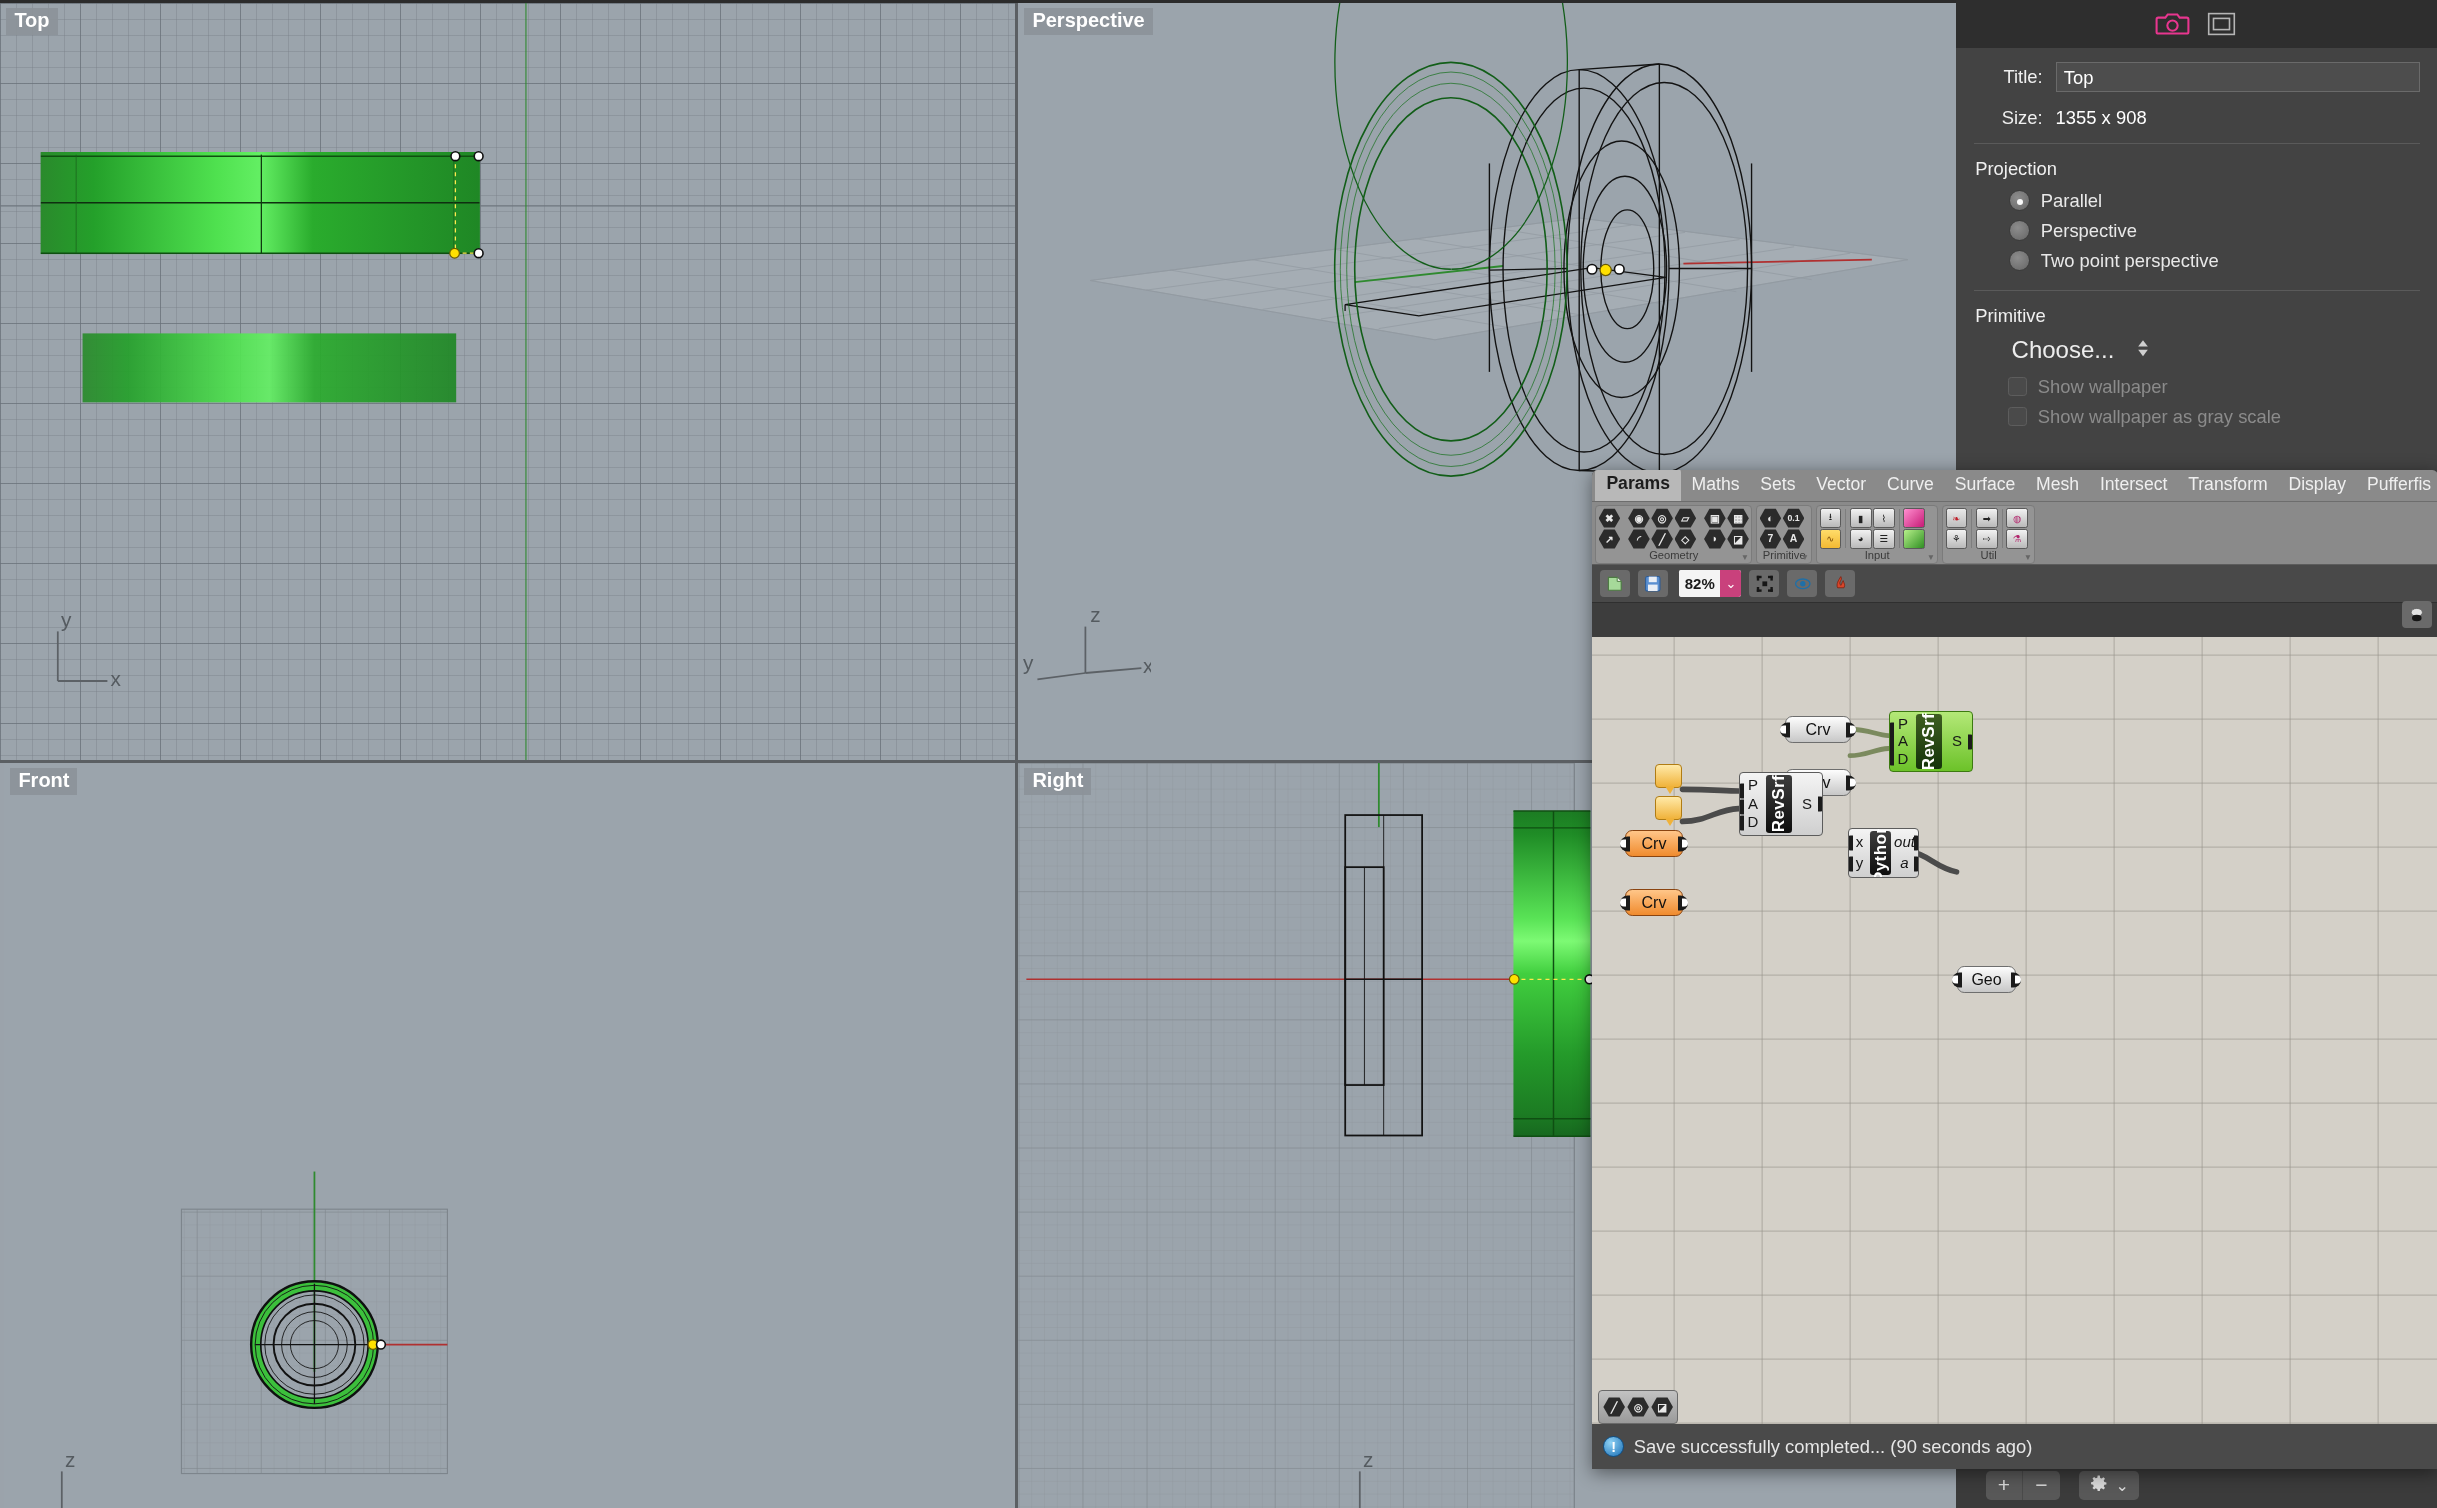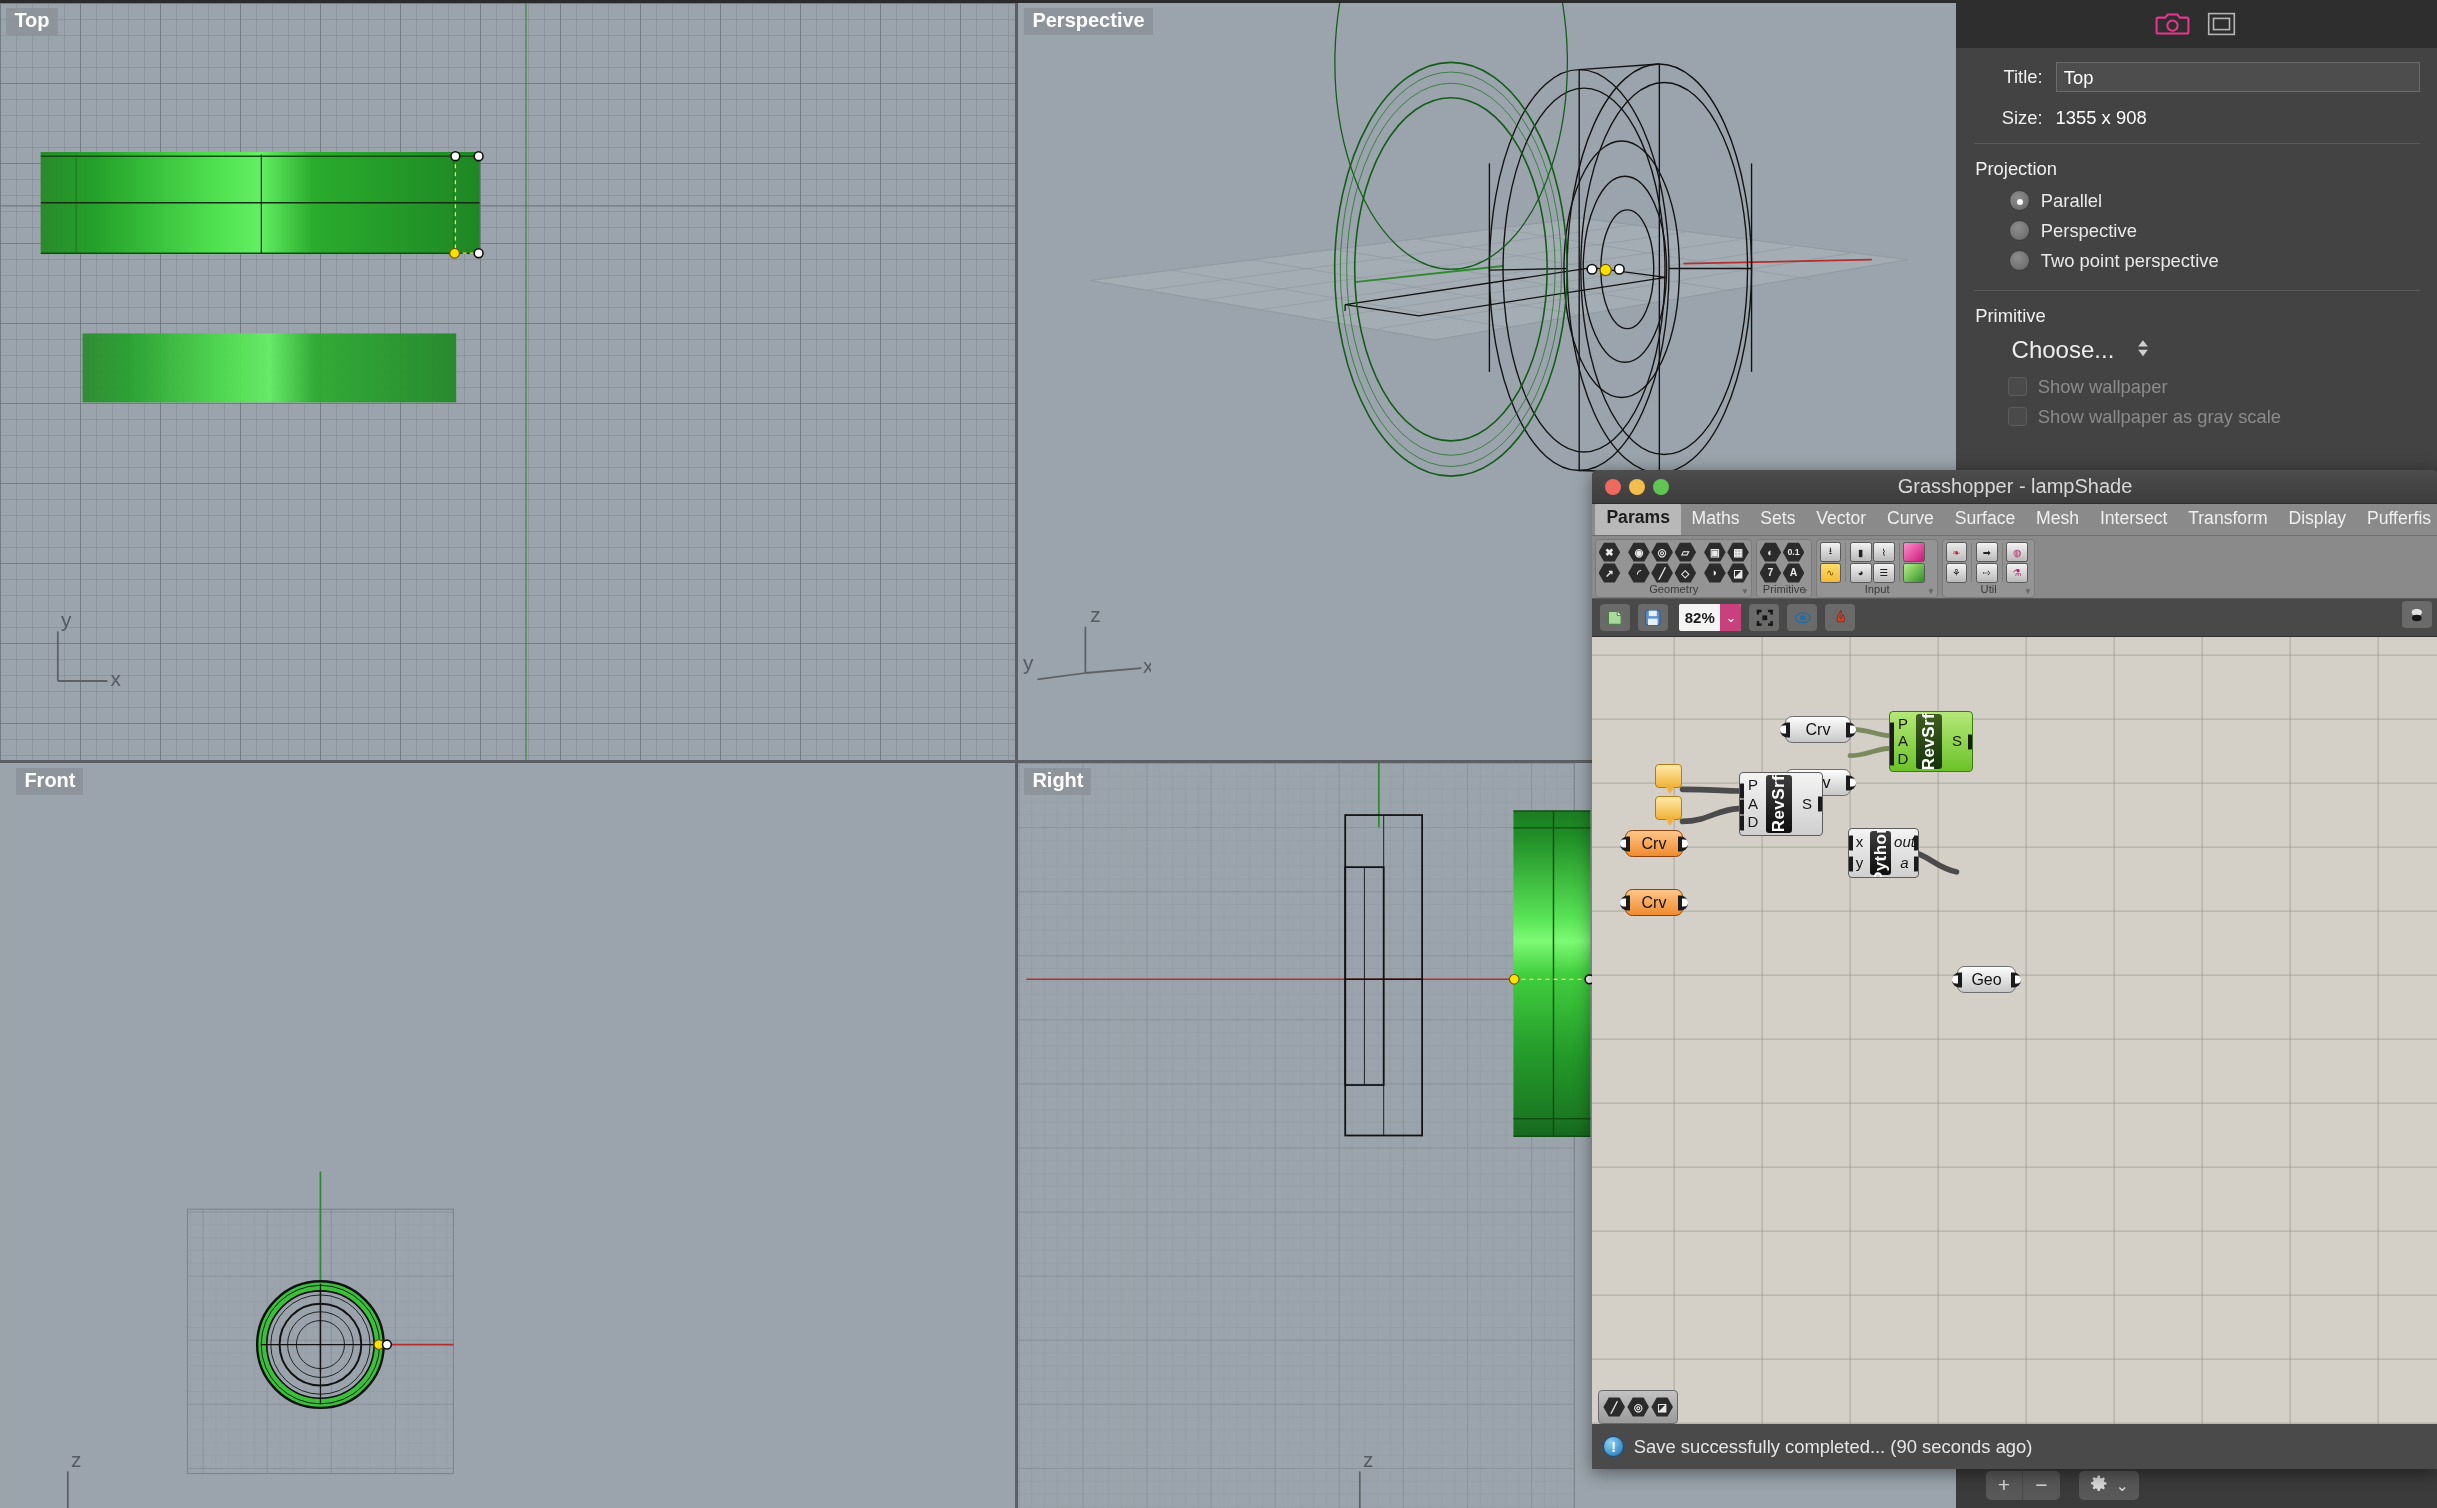--- a/index.html
+++ b/index.html
@@ -427,21 +427,21 @@
         <line x1="78" y1="42" x2="78" y2="100" stroke="#5c6166" stroke-width="2.2"></line>
         <line x1="78" y1="100" x2="148" y2="94" stroke="#5c6166" stroke-width="2.2"></line>
         <line x1="78" y1="100" x2="18" y2="108" stroke="#5c6166" stroke-width="2.2"></line>
         <text x="84" y="36">z</text>
         <text x="0" y="96">y</text>
         <text x="150" y="100">x</text>
       </svg>
     </div>
   </div>
 
-  <div class="vp" id="vp-front" style="left:10px; top:763px; width:1052px; height:745px;">
+  <div class="vp" id="vp-front" style="left:4px; top:763px; width:1052px; height:745px;">
     <svg width="1015" height="745" style="position:absolute;inset:0" viewBox="0 0 1266 930">
 
       <defs>
         <pattern id="fg" width="16" height="16" patternUnits="userSpaceOnUse">
           <path d="M16 0 L0 0 0 16" fill="none" stroke="#8c949b" stroke-width="0.8"></path>
         </pattern>
         <pattern id="cg" width="80" height="80" patternUnits="userSpaceOnUse">
           <path d="M80 0 L0 0 0 80" fill="none" stroke="#7d858c" stroke-width="1.2"></path>
         </pattern>
       </defs>
@@ -615,28 +615,20 @@
             <path fill="#d9d9d9" d="M12 8.2a3.8 3.8 0 1 0 0 7.6 3.8 3.8 0 0 0 0-7.6zm10 5.2v-2.8l-2.6-.4a7.6 7.6 0 0 0-.8-2l1.6-2.1-2-2-2.1 1.6a7.6 7.6 0 0 0-2-.8L13.7 2h-2.8l-.4 2.6a7.6 7.6 0 0 0-2 .8L6.4 3.8l-2 2L6 7.9a7.6 7.6 0 0 0-.8 2L2.6 10.3v2.8l2.6.4c.2.7.5 1.4.8 2l-1.6 2.1 2 2 2.1-1.6c.6.4 1.3.6 2 .8l.4 2.6h2.8l.4-2.6c.7-.2 1.4-.5 2-.8l2.1 1.6 2-2-1.6-2.1c.4-.6.6-1.3.8-2z"></path>
           </svg>
         </span>
         <span>⌄</span>
       </div>
     </div>
   </div>
 
   <div id="gh">
 
-    <div id="gh-title">
-      <div class="traffic">
-        <div class="tl r"></div>
-        <div class="tl y"></div>
-        <div class="tl g"></div>
-      </div>
-      <div id="gh-title-text">Grasshopper - lampShade</div>
-    </div>
 
     <div id="gh-tabs">
       <div class="gh-tab active">Params</div>
       <div class="gh-tab">Maths</div>
       <div class="gh-tab">Sets</div>
       <div class="gh-tab">Vector</div>
       <div class="gh-tab">Curve</div>
       <div class="gh-tab">Surface</div>
       <div class="gh-tab">Mesh</div>
       <div class="gh-tab">Intersect</div>

